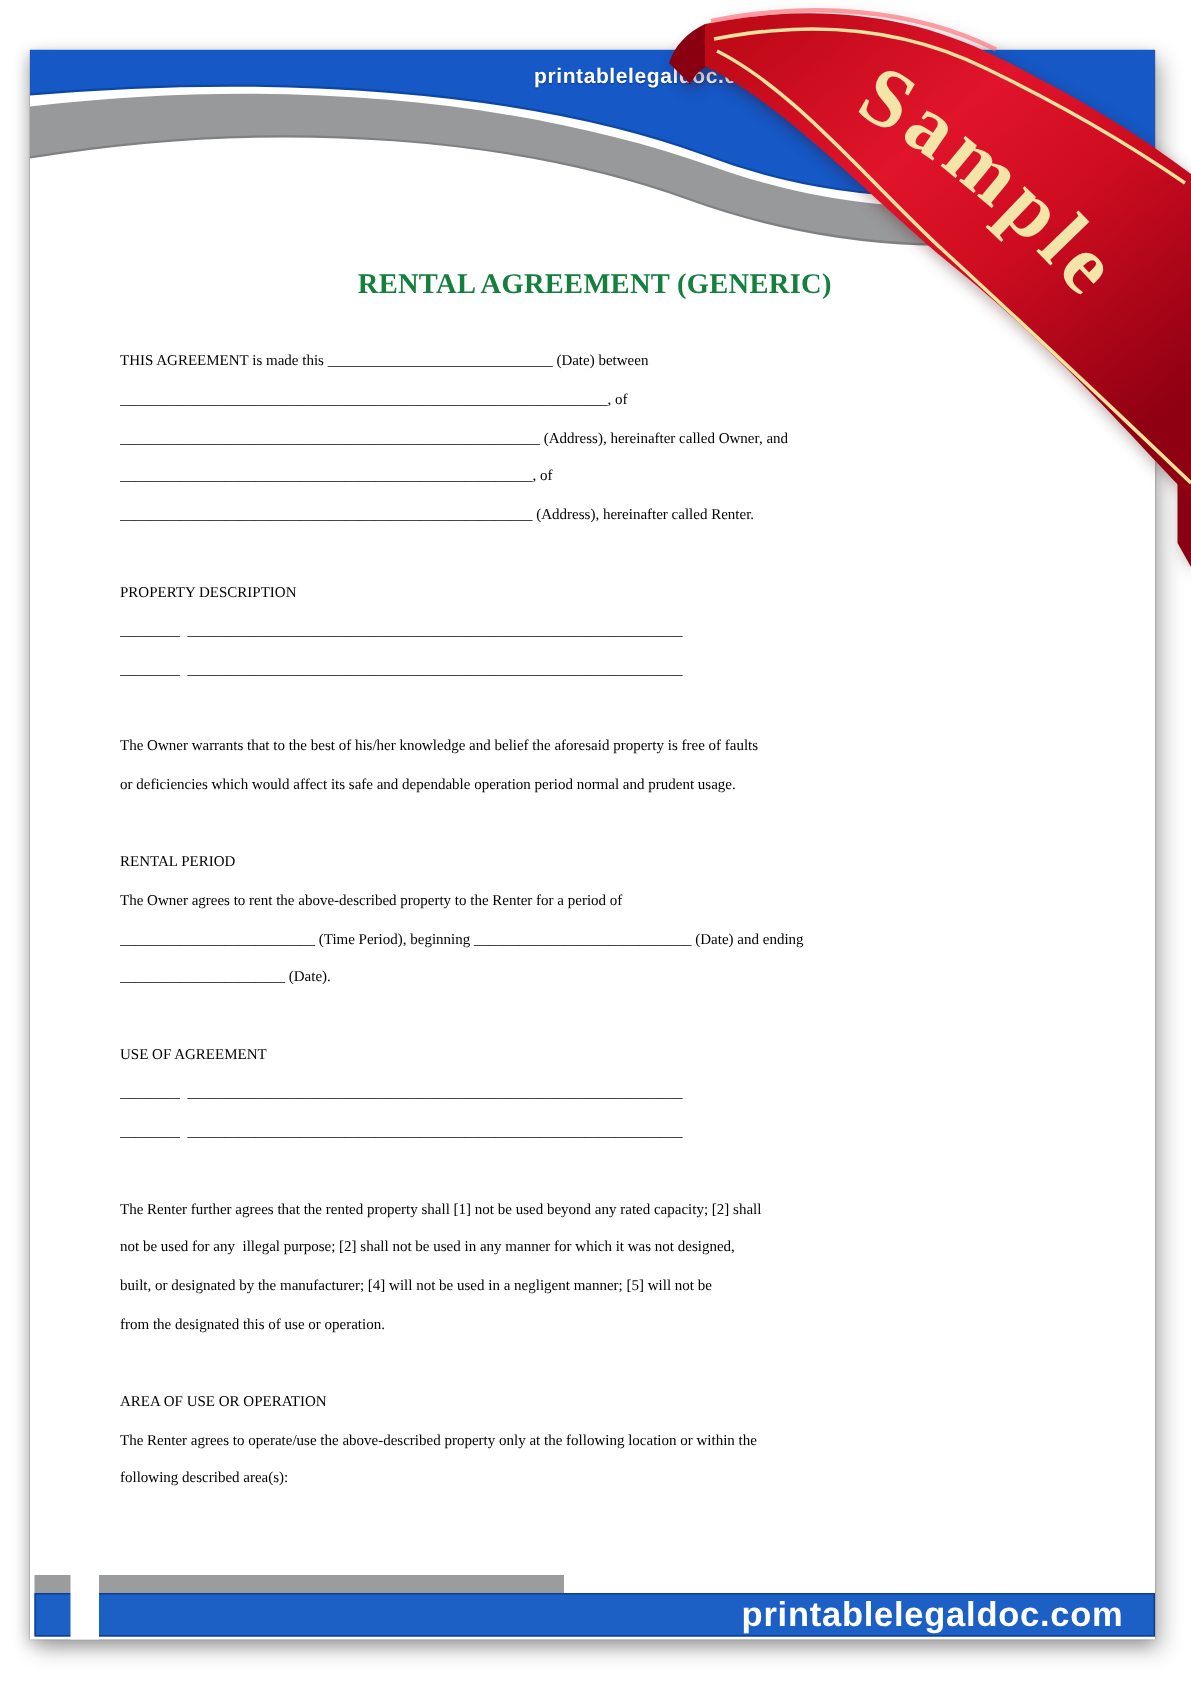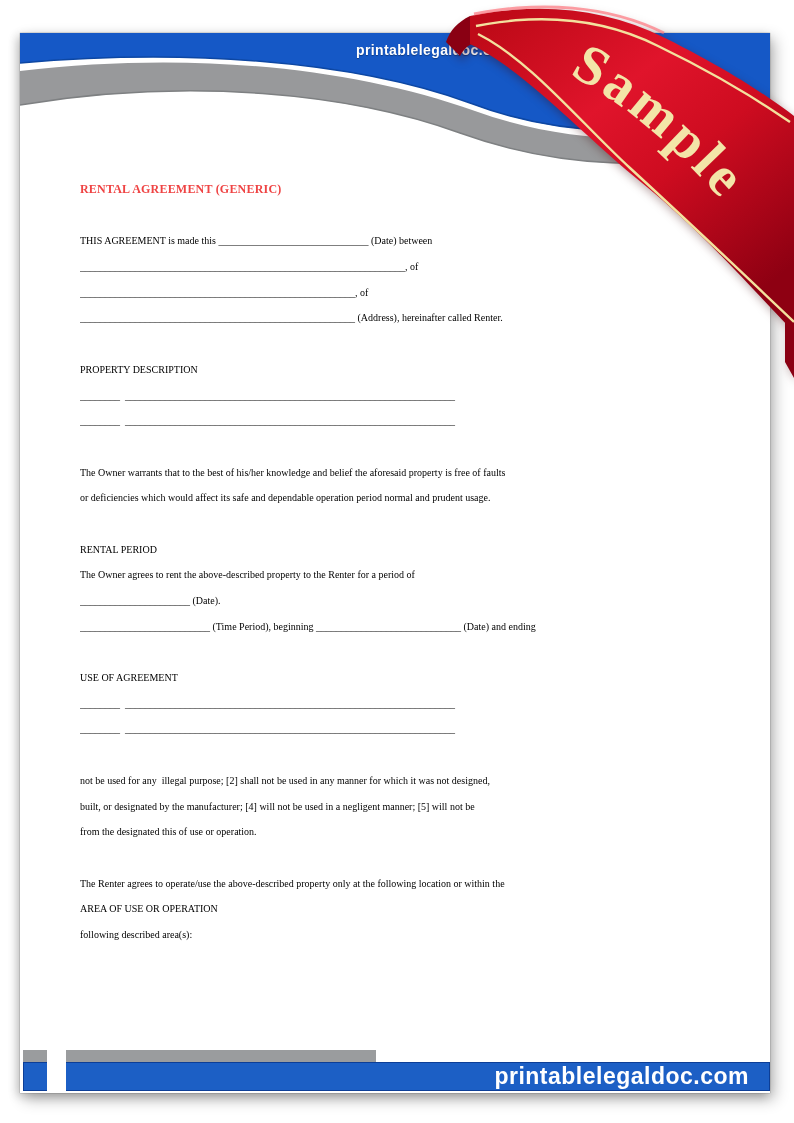--- a/index.html
+++ b/index.html
@@ -8,21 +8,21 @@
   .page{position:absolute;left:20px;top:33px;width:750px;height:1060px;background:#ffffff;
         box-shadow:0 0 1px rgba(0,0,0,.55), 4px 6px 14px rgba(0,0,0,.30), -3px 3px 9px rgba(0,0,0,.18);}
   
   .header-wave{position:absolute;left:0;top:0;width:750px;height:175px;display:block;}
   .header-site{position:absolute;left:336px;top:9px;width:200px;color:#ffffff;
         font-family:"Liberation Sans","DejaVu Sans",sans-serif;font-weight:bold;font-size:14px;
         letter-spacing:.4px;text-shadow:0 1px 1px rgba(0,0,0,.35);}
   
   .body-flow{position:absolute;left:60px;top:144px;width:680px;height:841px;overflow:hidden;}
   .row{width:633px;height:25.7px;line-height:25.7px;white-space:pre;font-size:10px;color:#000000;}
-  .row.title{font-size:12px;font-weight:bold;text-align:left;letter-spacing:.2px;color:#ef4444;}
+  .row.title{font-size:19px;font-weight:bold;text-align:center;letter-spacing:.2px;color:#15803d;}
   
   .footer-gray{position:absolute;left:3px;top:1017px;width:353px;height:12px;background:#9A9C9E;}
   .footer-blue{position:absolute;left:3px;top:1029px;width:747px;height:29px;background:#1C5FC5;
         border:1px solid #0C3E97;box-sizing:border-box;text-align:right;padding-right:20px;}
   .footer-blue span{color:#ffffff;font-family:"Liberation Sans","DejaVu Sans",sans-serif;
         font-weight:bold;font-size:23px;line-height:26px;letter-spacing:.5px;}
   .footer-notch{position:absolute;left:27px;top:1017px;width:19px;height:43px;background:#ffffff;}
   
   .ribbon{position:absolute;left:440px;top:0;width:354px;height:400px;display:block;
         filter:drop-shadow(3px 5px 5px rgba(60,0,0,.35));}
@@ -45,51 +45,53 @@
       <path d="M0,30 C160,16 330,26 450,70 C545,106 640,104 750,82" fill="none" stroke="#0D47A3" stroke-width="1.5"></path>
     </svg>
     <div class="header-site">printablelegaldoc.com</div>
 
     <div class="body-flow">
       <div class="row title">RENTAL AGREEMENT (GENERIC)</div>
       <div class="row"></div>
 
       <div class="row">THIS AGREEMENT is made this ______________________________ (Date) between</div>
       <div class="row">_________________________________________________________________, of</div>
+      <div class="row">________________________________________________________ (Address), hereinafter called Owner, and</div>
       <div class="row">_______________________________________________________, of</div>
       <div class="row">_______________________________________________________ (Address), hereinafter called Renter.</div>
       <div class="row"></div>
 
       <div class="row">PROPERTY DESCRIPTION</div>
       <div class="row">________  __________________________________________________________________</div>
       <div class="row">________  __________________________________________________________________</div>
       <div class="row"></div>
 
       <div class="row">The Owner warrants that to the best of his/her knowledge and belief the aforesaid property is free of faults</div>
       <div class="row">or deficiencies which would affect its safe and dependable operation period normal and prudent usage.</div>
       <div class="row"></div>
 
       <div class="row">RENTAL PERIOD</div>
       <div class="row">The Owner agrees to rent the above-described property to the Renter for a period of</div>
+      <div class="row">__________________________ (Time Period), beginning _____________________________ (Date) and ending</div>
       <div class="row">______________________ (Date).</div>
-      <div class="row">__________________________ (Time Period), beginning _____________________________ (Date) and ending</div>
       <div class="row"></div>
 
       <div class="row">USE OF AGREEMENT</div>
       <div class="row">________  __________________________________________________________________</div>
       <div class="row">________  __________________________________________________________________</div>
       <div class="row"></div>
 
+      <div class="row">The Renter further agrees that the rented property shall [1] not be used beyond any rated capacity; [2] shall</div>
       <div class="row">not be used for any  illegal purpose; [2] shall not be used in any manner for which it was not designed,</div>
       <div class="row">built, or designated by the manufacturer; [4] will not be used in a negligent manner; [5] will not be</div>
       <div class="row">from the designated this of use or operation.</div>
       <div class="row"></div>
 
+      <div class="row">AREA OF USE OR OPERATION</div>
       <div class="row">The Renter agrees to operate/use the above-described property only at the following location or within the</div>
-      <div class="row">AREA OF USE OR OPERATION</div>
       <div class="row">following described area(s):</div>
     </div>
 
     <div class="footer-gray"></div>
     <div class="footer-blue">
       <span>printablelegaldoc.com</span>
     </div>
     <div class="footer-notch"></div>
 
   </div>

